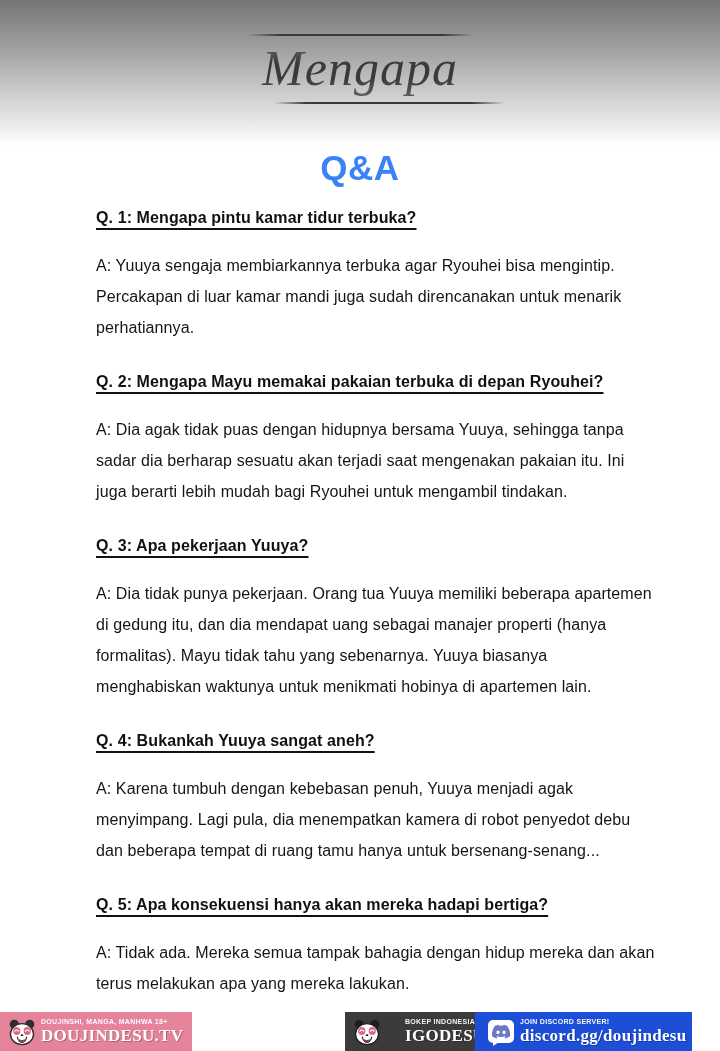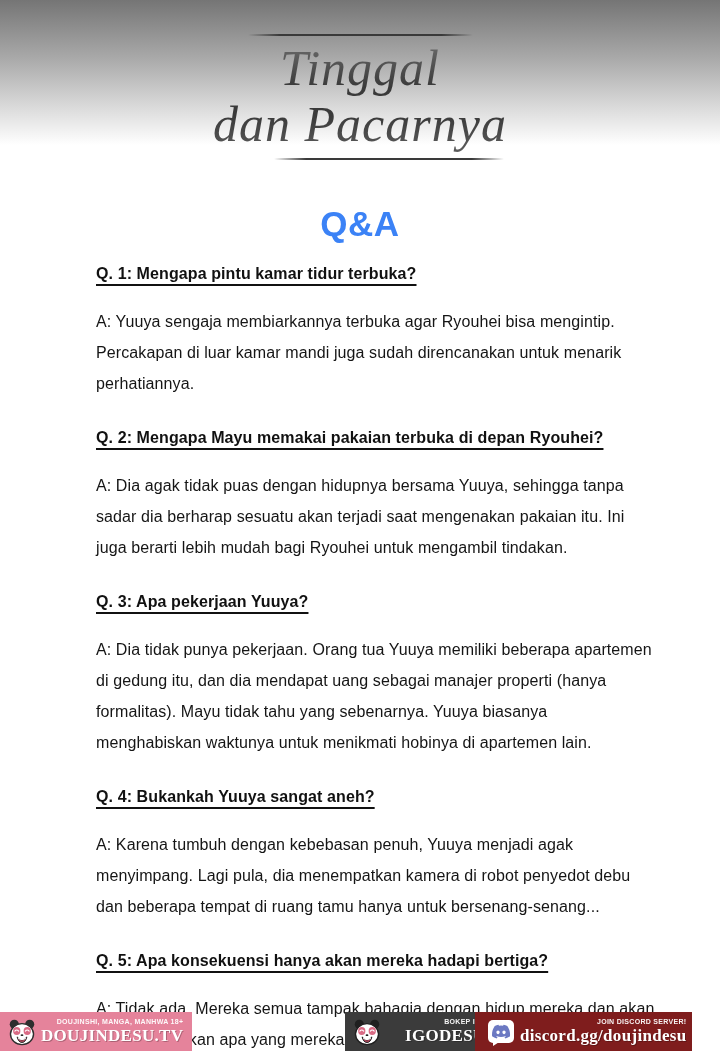--- a/index.html
+++ b/index.html
@@ -67,21 +67,20 @@
     color: #151515;
     letter-spacing: 0.1px;
   }
 
   
   .site-footer {
     position: absolute;
     left: 0; bottom: 0;
     width: 720px; height: 39px;
     display: flex;
-    text-align: right;
   }
   .site {
     display: flex;
     align-items: center;
     gap: 5px;
     padding-left: 8px;
     box-sizing: border-box;
     text-decoration: none;
     overflow: hidden;
   }
@@ -109,22 +108,21 @@
     white-space: nowrap;
     text-shadow: 1px 1px 0 rgba(0,0,0,0.25);
   }
 </style>
 </head>
 <body>
 
 <header class="title-block">
   <div class="rule rule-top"></div>
   <h1 class="main-title">
-    <span class="title-line">Tinggal</span>
-    <span class="title-line">dan Pacarnya</span>
+    <span class="title-line">Mengapa</span>
   </h1>
   <div class="rule rule-bottom"></div>
 </header>
 
 <main>
   <h2 class="qa-heading">Q&amp;A</h2>
   <div class="qa-list">
     <section class="qa-item">
       <h3 class="question">Q. 1: Mengapa pintu kamar tidur terbuka?</h3>
       <p class="answer">A: Yuuya sengaja membiarkannya terbuka agar Ryouhei bisa mengintip. Percakapan di luar kamar mandi juga sudah direncanakan untuk menarik perhatiannya.</p>
@@ -206,21 +204,21 @@
         <path d="M13 27 q7 9 14 0 q-2 8 -7 8 t-7 -8 z" fill="#b2495e" stroke="#1f1f1f" stroke-width="1.4"></path>
         <path d="M14.5 27.8 q5.5 4.5 11 0 l0 1.8 q-5.5 3.6 -11 0 z" fill="#ffffff"></path>
       </svg>
     </span>
     <span class="site-text">
       <span class="site-tagline">BOKEP INDONESIA</span>
       <span class="site-name">IGODESU.TV</span>
     </span>
   </a>
 
-  <a class="site site-3" href="#" style="background: #7f1d1d; padding-left: 12px;">
+  <a class="site site-3" href="#" style="background: #1d4ed8; padding-left: 12px;">
     <span class="site-icon">
       <svg viewBox="0 0 28 28" width="28" height="28">
         <rect x="1" y="2" width="26" height="23" rx="5" fill="#ffffff"></rect>
         <path d="M6 24 L6 28 L11.5 24.5 Z" fill="#ffffff"></path>
         <g transform="translate(5,6.8) scale(0.142)">
           <path fill="#6b79c2" d="M107.7,8.07A105.15,105.15,0,0,0,81.47,0a72.06,72.06,0,0,0-3.36,6.83A97.68,97.68,0,0,0,49,6.83,72.37,72.37,0,0,0,45.64,0,105.89,105.89,0,0,0,19.39,8.09C2.79,32.65-1.71,56.6.54,80.21h0A105.73,105.73,0,0,0,32.71,96.36,77.7,77.7,0,0,0,39.6,85.25a68.42,68.42,0,0,1-10.85-5.18c.91-.66,1.8-1.34,2.66-2a75.57,75.57,0,0,0,64.32,0c.87.71,1.76,1.39,2.66,2a68.68,68.68,0,0,1-10.87,5.19,77,77,0,0,0,6.89,11.1A105.25,105.25,0,0,0,126.6,80.22h0C129.24,52.84,122.09,29.11,107.7,8.07ZM42.45,65.69C36.18,65.69,31,60,31,53s5-12.74,11.43-12.74S54,46,53.89,53,48.84,65.69,42.45,65.69Zm42.24,0C78.41,65.69,73.25,60,73.25,53s5-12.74,11.44-12.74S96.23,46,96.12,53,91.08,65.69,84.69,65.69Z"></path>
         </g>
       </svg>
     </span>
     <span class="site-text">

